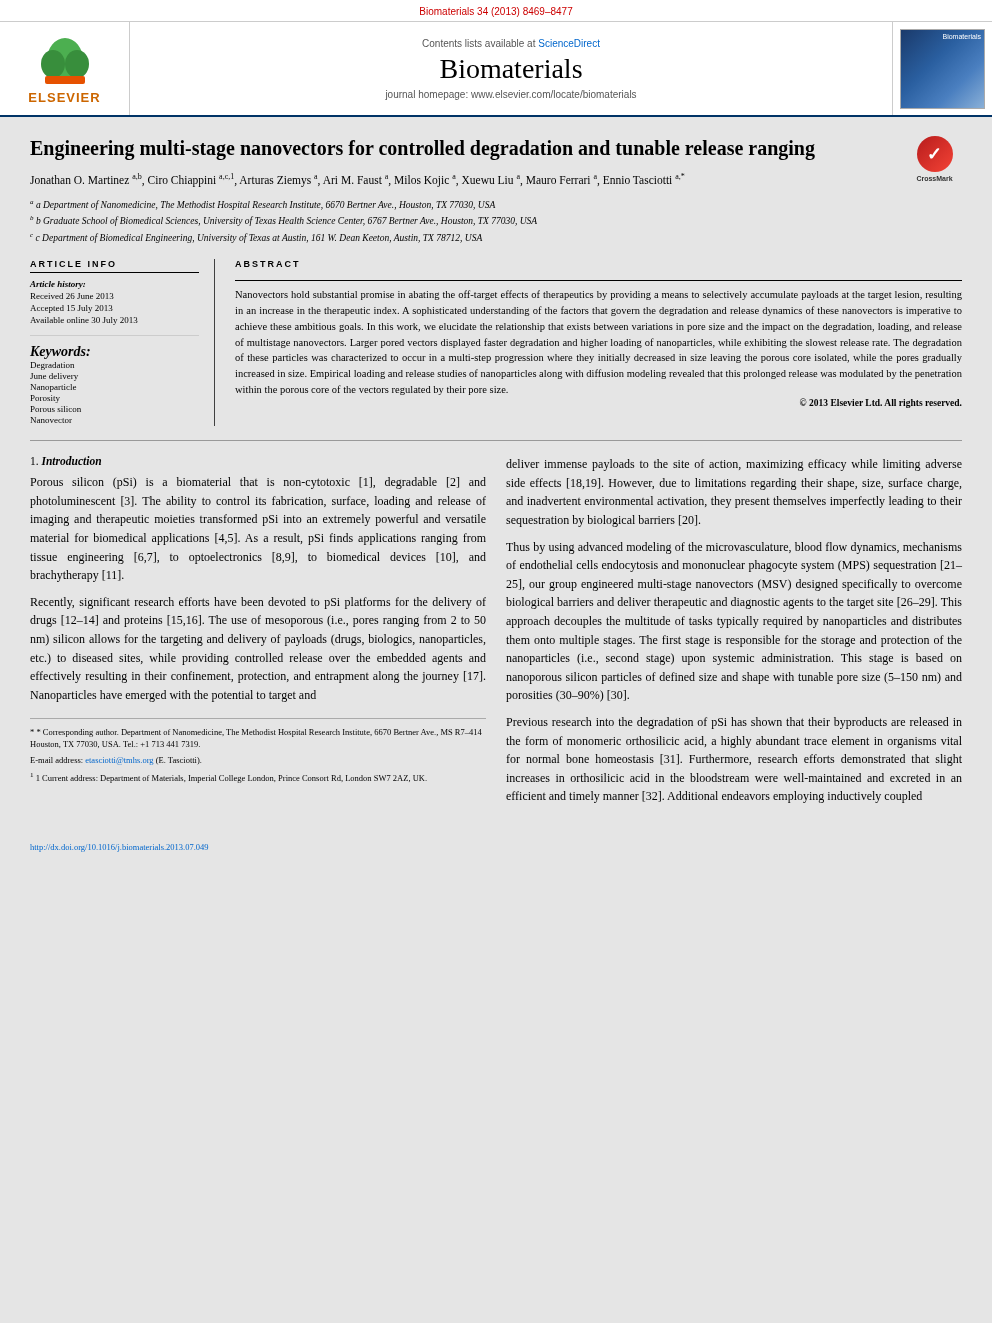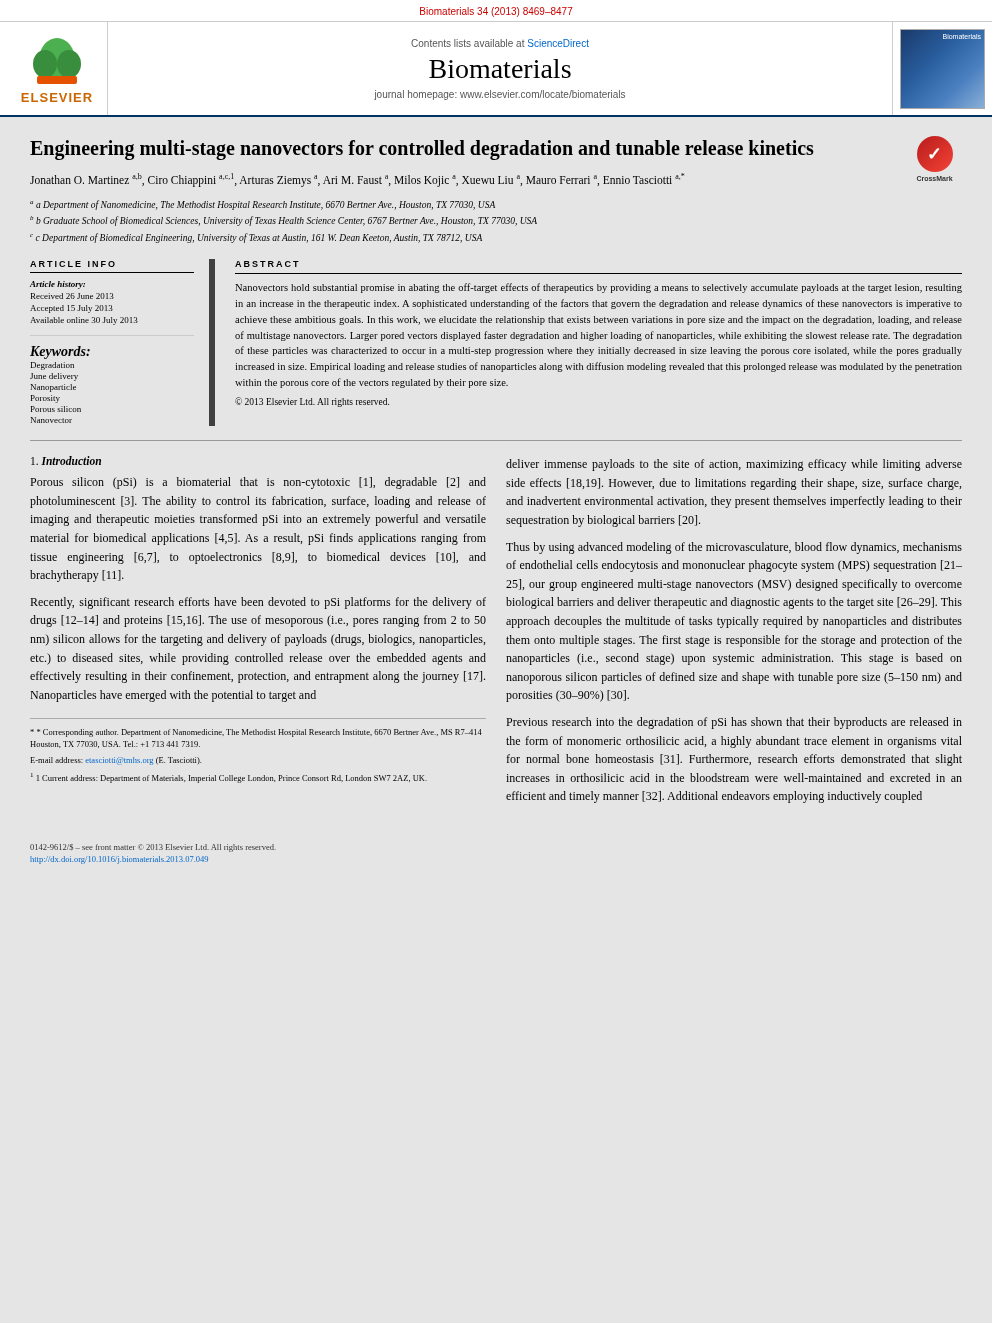--- a/index.html
+++ b/index.html
@@ -35,25 +35,25 @@
     }
 
     
     .journal-header {
       display: flex;
       align-items: stretch;
       border-bottom: 2px solid #003366;
       background: #fff;
     }
     .journal-header-left {
-      width: 108px;
+      width: 130px;
       padding: 10px;
       display: flex;
       align-items: center;
-      justify-content: flex-end;
+      justify-content: center;
       border-right: 1px solid #ccc;
     }
     .elsevier-logo {
       display: flex;
       flex-direction: column;
       align-items: center;
     }
     .elsevier-logo .logo-graphic {
       width: 80px;
       height: 55px;
@@ -203,21 +203,21 @@
 
     
     .two-col {
       display: flex;
       gap: 20px;
       margin-bottom: 0;
     }
     .col-left {
       width: 185px;
       flex-shrink: 0;
-      border-right: 6px solid #404040;
+      border-right: 1px solid #404040;
       padding-right: 15px;
     }
     .col-right {
       flex: 1;
     }
 
     
     .section-heading {
       font-family: Arial, sans-serif;
       font-size: 9px;
@@ -258,33 +258,34 @@
 
     
     .abstract-heading {
       font-family: Arial, sans-serif;
       font-size: 9px;
       font-weight: bold;
       letter-spacing: 2px;
       text-transform: uppercase;
       color: #000;
       margin-bottom: 6px;
-      padding-bottom: 4px;
+      padding-bottom: 11px;
       border-bottom: 1px solid #000;
     }
     .abstract-text {
       font-size: 10.5px;
       line-height: 1.5;
       color: #000;
       text-align: justify;
     }
     .copyright-line {
       font-size: 9.5px;
-      margin-top: 6px;
-      color: #000;
+      text-align: right;
+      color: #000;
+      font-weight: bold;
     }
 
     
     .section-divider {
       border: none;
       border-top: 1px solid #999;
       margin: 14px 0;
     }
 
     
@@ -394,21 +395,21 @@
     <div class="journal-header-right">
       <div class="biomaterials-thumb">
         <div class="biomaterials-thumb-label">Biomaterials</div>
       </div>
     </div>
   </div>
 
   <div class="main-content">
 
     <div class="article-title">
-      <span>Engineering multi-stage nanovectors for controlled degradation and tunable release kinetics</span>
+      <span>Engineering multi-stage nanovectors for controlled degradation and tunable release ranging</span>
       <div class="crossmark">
         <div class="crossmark-circle">
           <span class="crossmark-symbol">✓</span>
         </div>
         <div class="crossmark-text">CrossMark</div>
       </div>
     </div>
 
     <div class="authors">
       <span>Jonathan O. Martinez <sup>a,b</sup>, Ciro Chiappini <sup>a,c,1</sup>, Arturas Ziemys <sup>a</sup>, Ari M. Faust <sup>a</sup>, Milos Kojic <sup>a</sup>, Xuewu Liu <sup>a</sup>, Mauro Ferrari <sup>a</sup>, Ennio Tasciotti <sup>a,*</sup></span>
@@ -486,19 +487,18 @@
         </div>
         <div class="body-text">
           Previous research into the degradation of pSi has shown that their byproducts are released in the form of monomeric orthosilicic acid, a highly abundant trace element in organisms vital for normal bone homeostasis [31]. Furthermore, research efforts demonstrated that slight increases in orthosilicic acid in the bloodstream were well-maintained and excreted in an efficient and timely manner [32]. Additional endeavors employing inductively coupled
         </div>
       </div>
     </div>
 
   </div>
 
   <div class="page-footer">
-    <div class="footer-line">0142-9612/$ – see front matter © 2013 Elsevier Ltd. All rights reserved.</div>
     <div class="footer-line">
       <a class="footer-doi">http://dx.doi.org/10.1016/j.biomaterials.2013.07.049</a>
     </div>
   </div>
 
 </div>
 
 </body></html>

